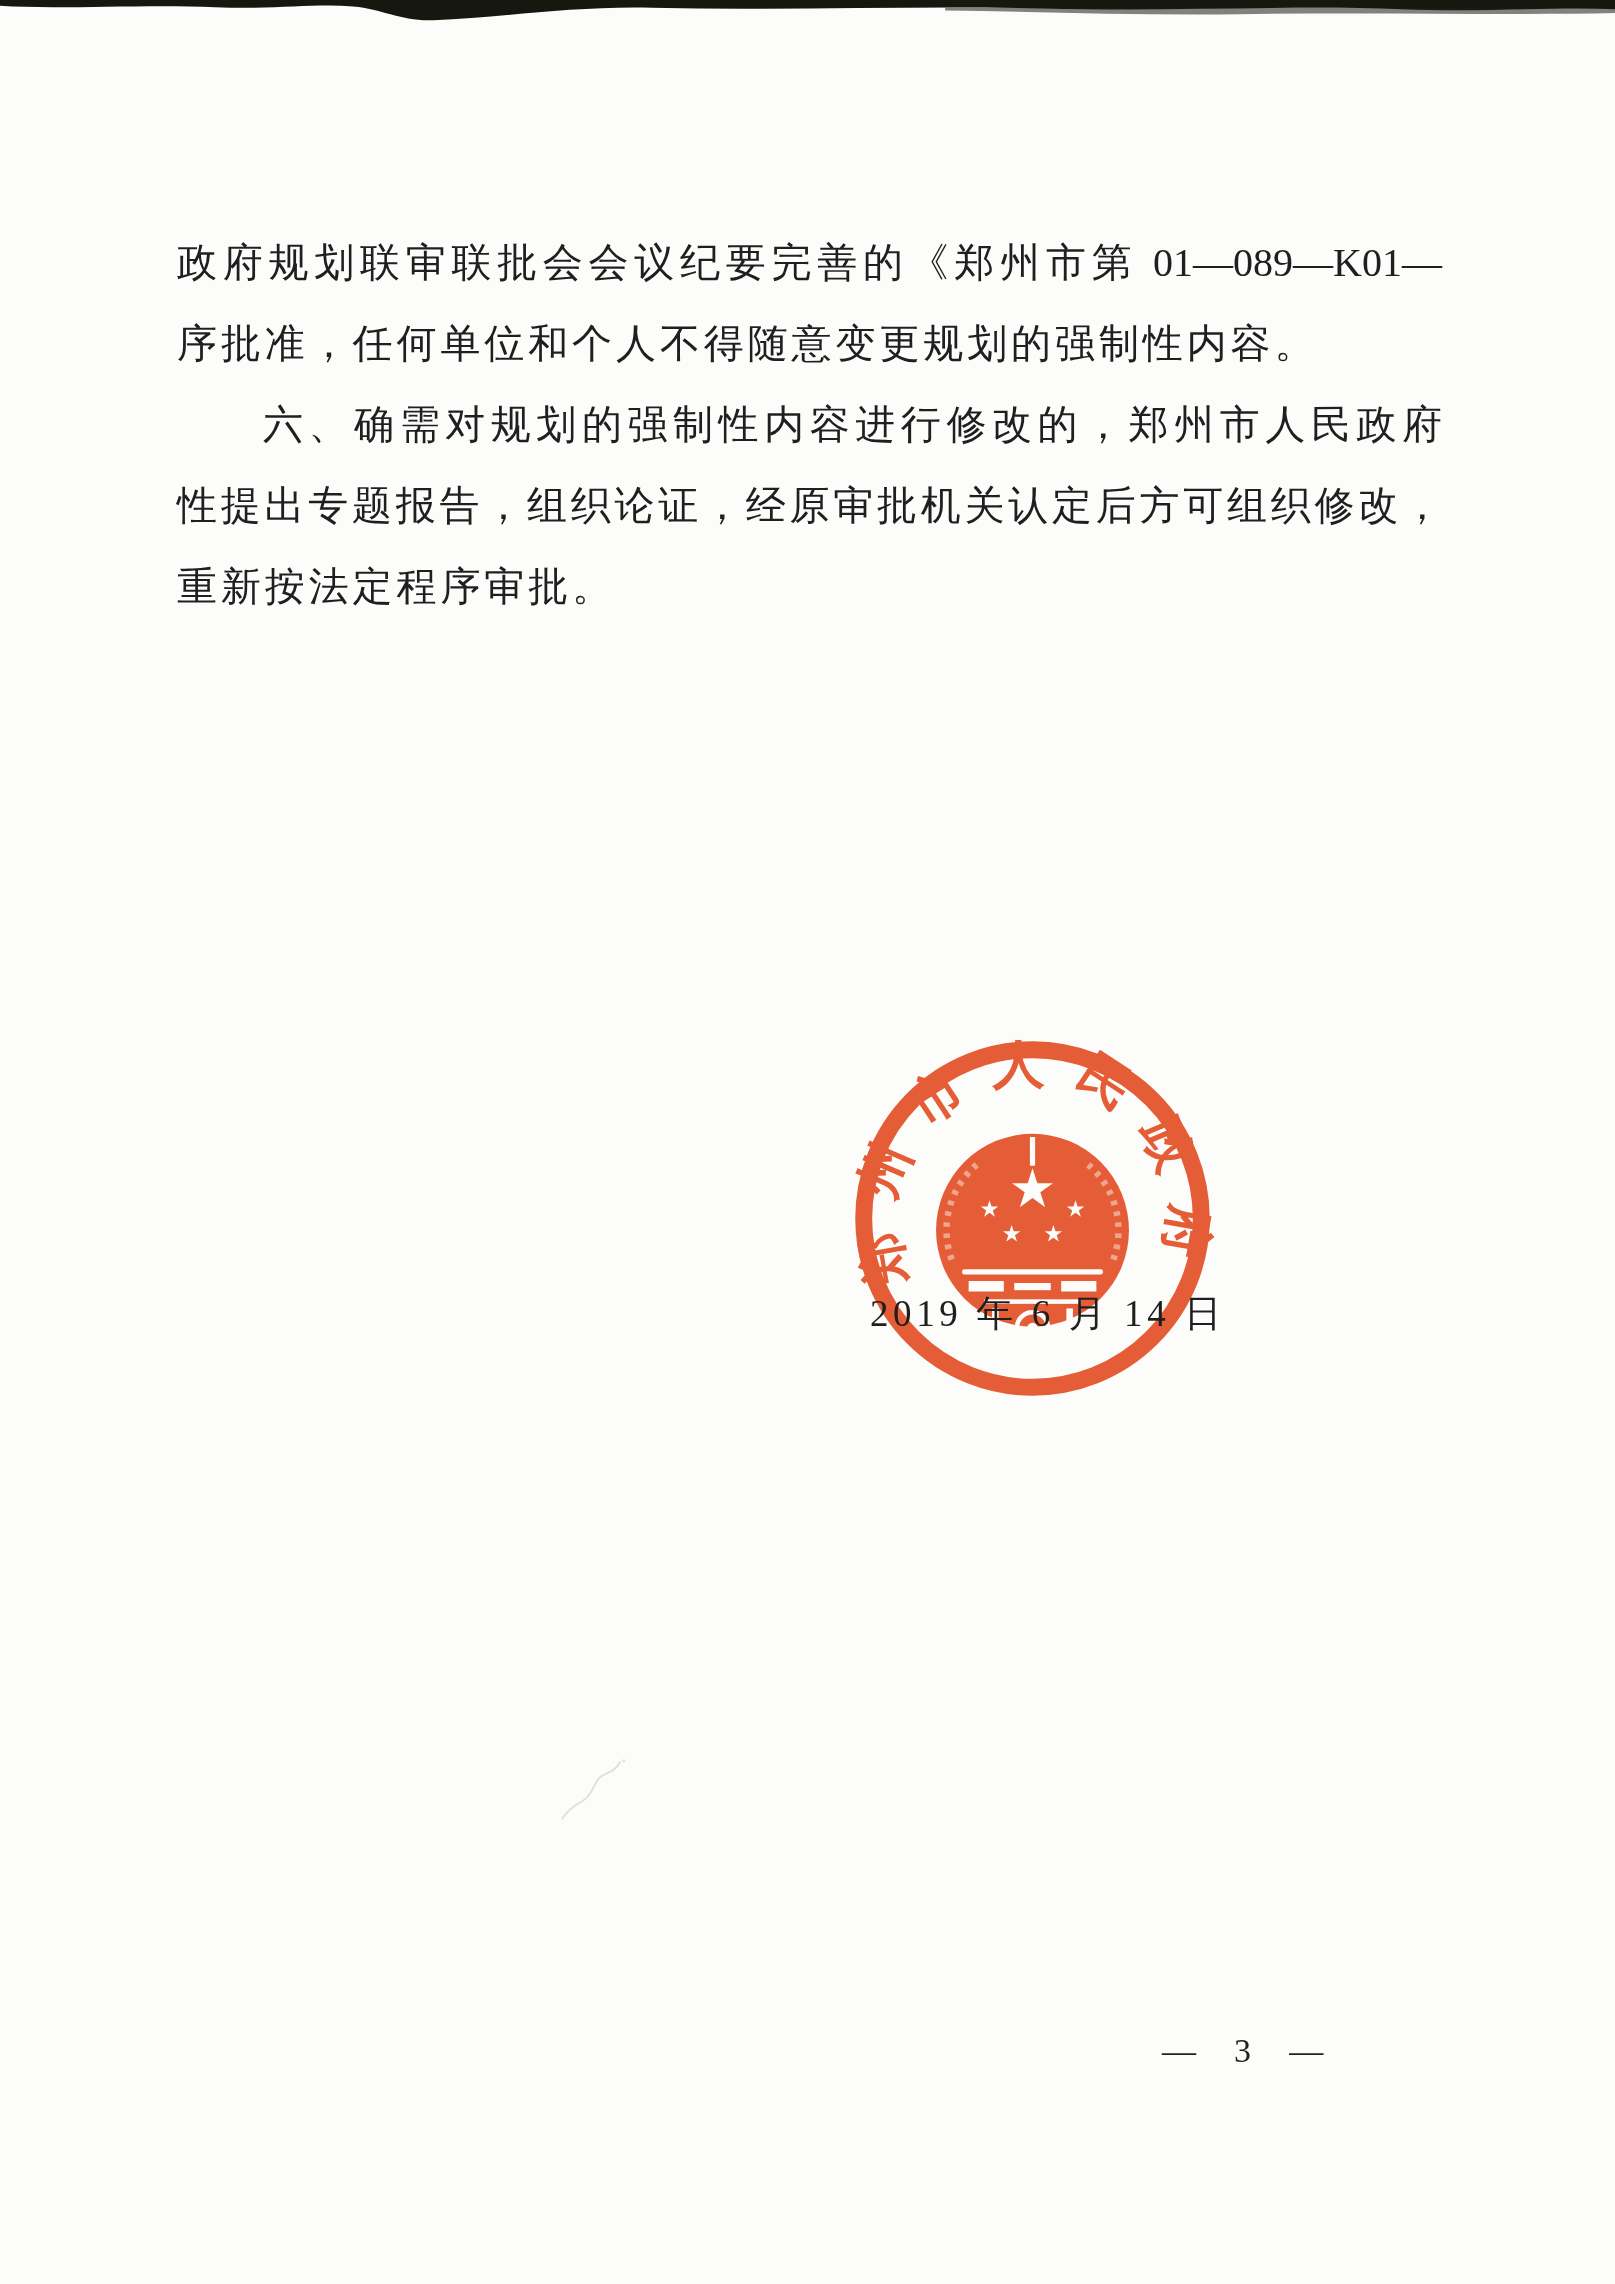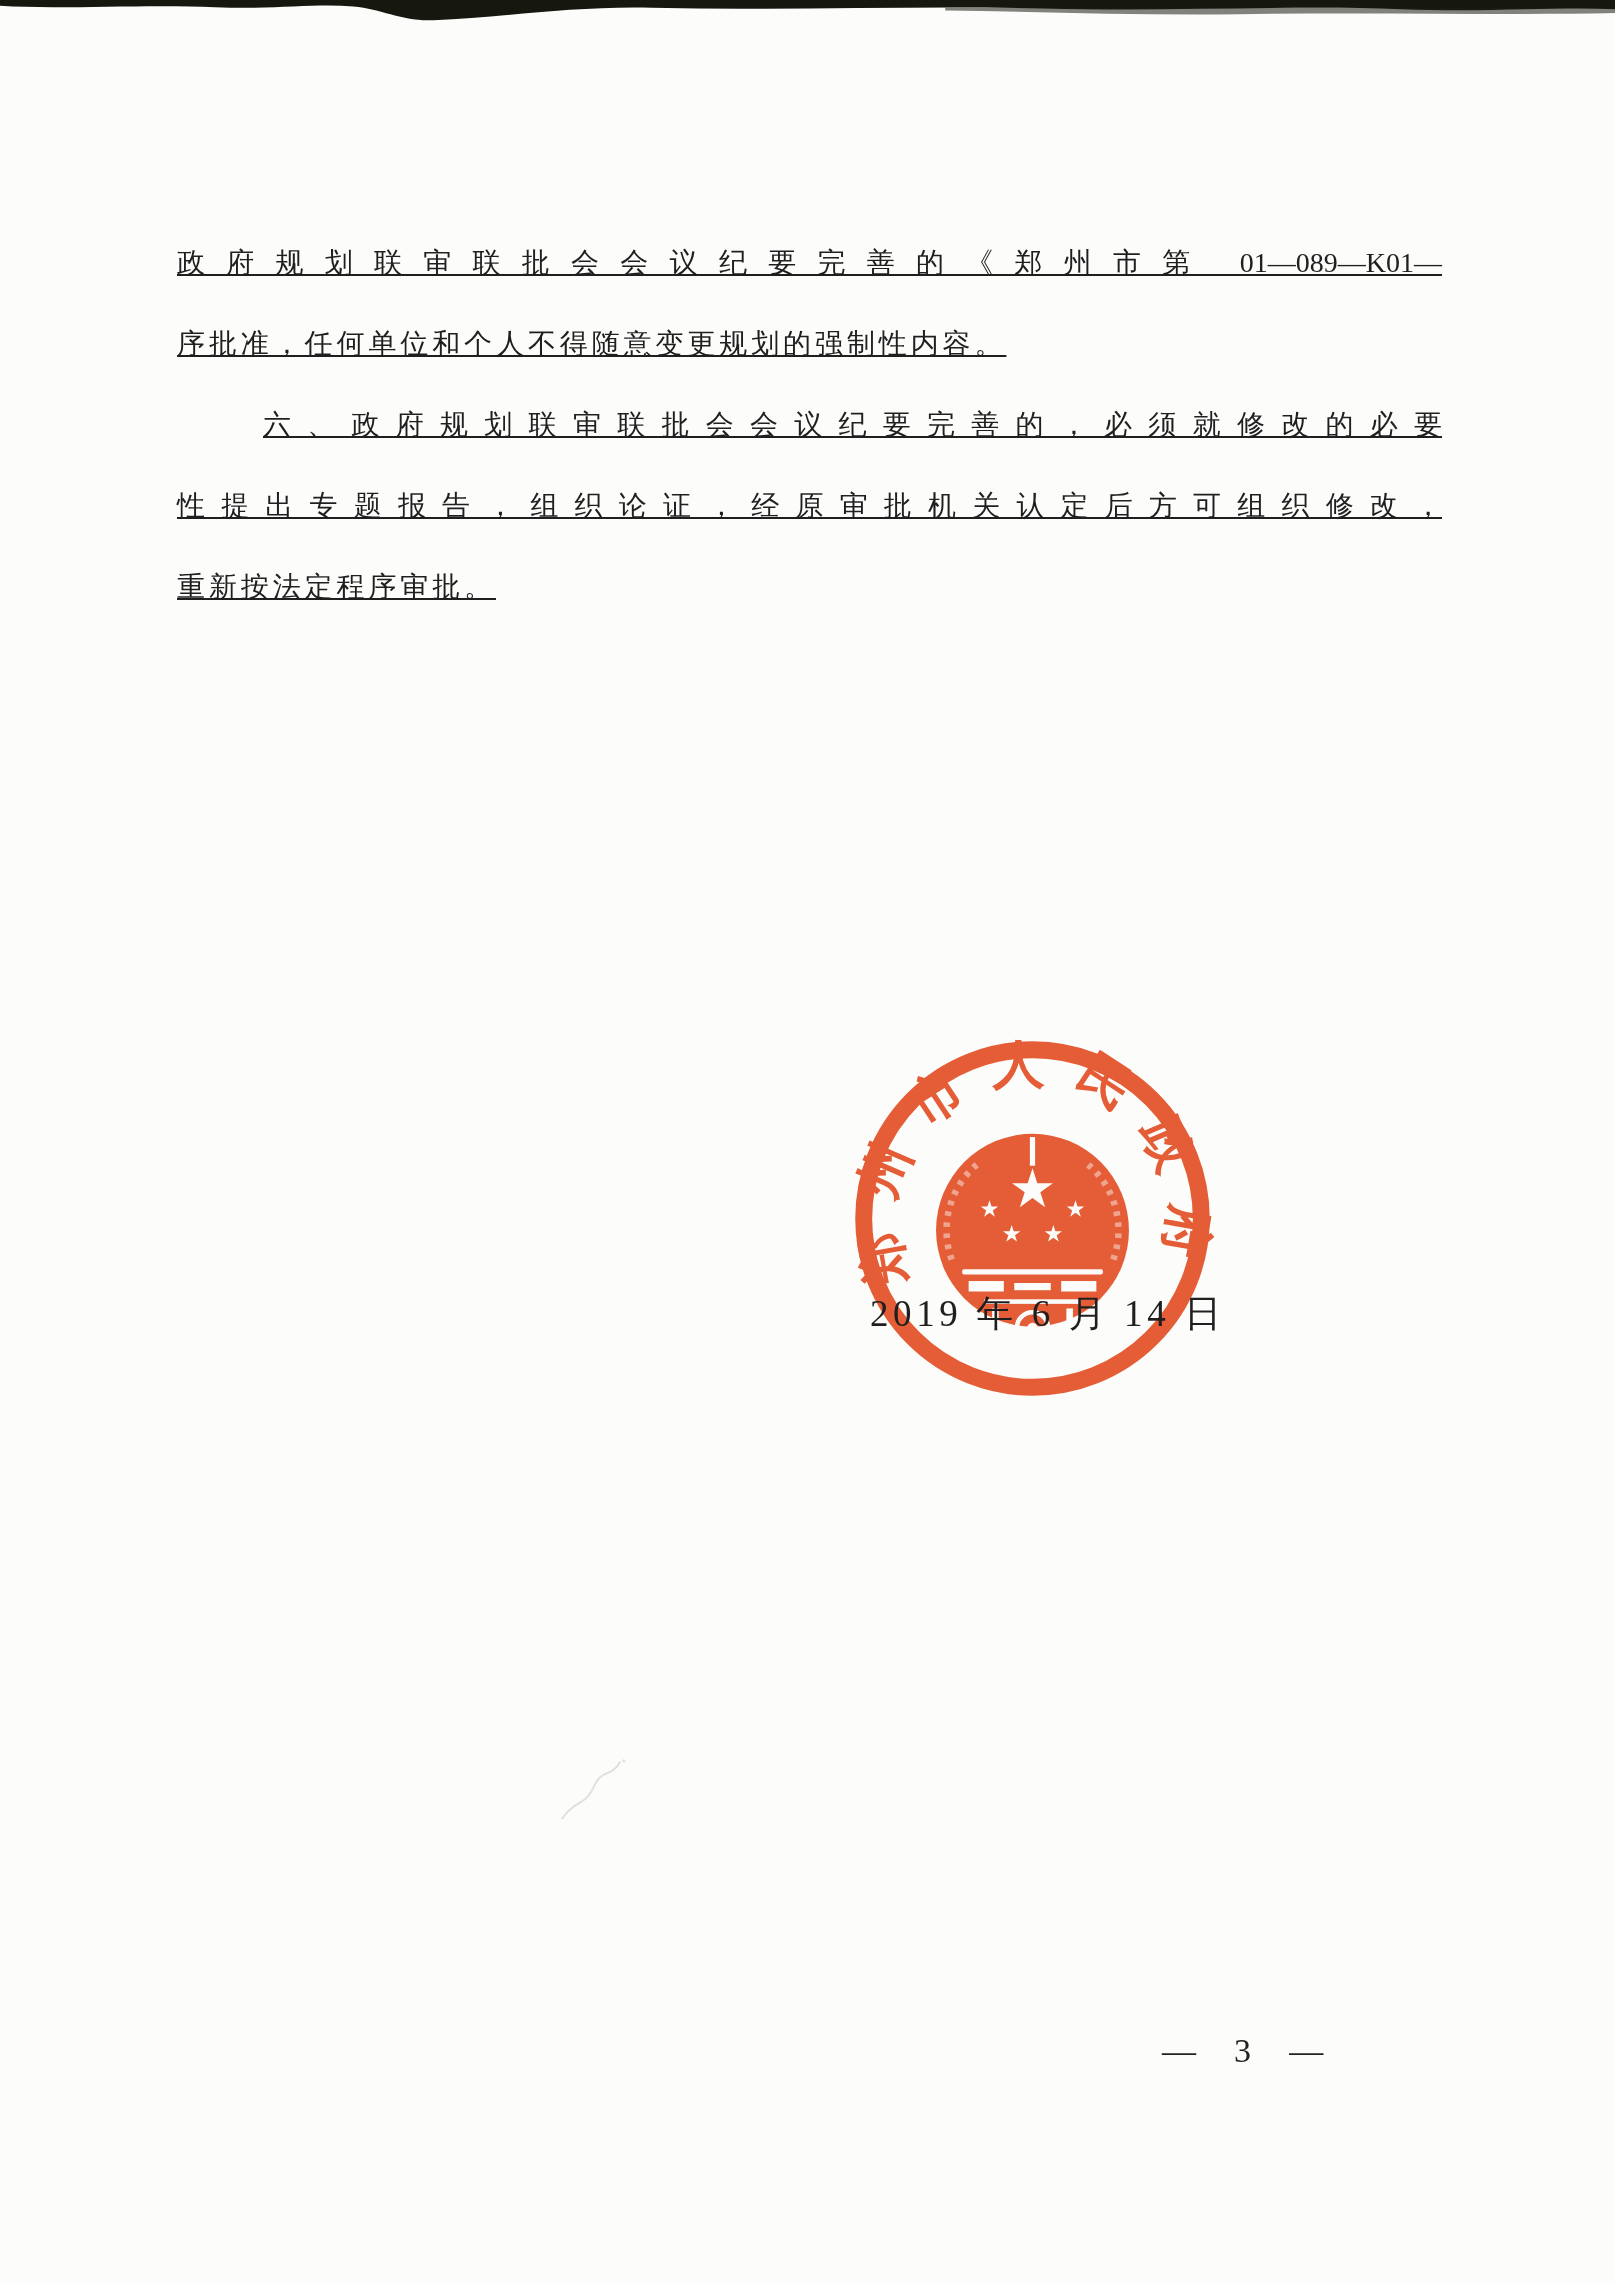--- a/index.html
+++ b/index.html
@@ -17,22 +17,22 @@
   
   .scan-edge{position:absolute;left:0;top:0;z-index:5;display:block;}
 
   
   .doc-body{
     position:absolute;left:177px;top:222px;width:1265px;
     color:var(--ink,#1f1f1f);
     z-index:1;
   }
   .doc-line{
-    height:81px;line-height:81px;font-size:28px;
-    letter-spacing:3.9px;white-space:nowrap;text-decoration:underline;
+    height:81px;line-height:81px;font-size:40px;
+    letter-spacing:3.9px;white-space:nowrap;
   }
   .doc-line.indent{text-indent:86px;}
   .doc-line.full{
     white-space:normal;
     text-align:justify;text-align-last:justify;
     text-justify:inter-character;
     letter-spacing:0;
   }
   .doc-line.tight{letter-spacing:0;}
 
@@ -76,21 +76,21 @@
   <svg class="scan-edge" width="1616" height="30" viewBox="0 0 2479 46">
     <path d="M0,0 H2479 V14 C2380,10 2280,19 2150,14 C1980,8 1800,18 1600,13
              C1400,8 1200,17 1000,12 C880,9 770,27 665,31 C615,33 588,14 542,10
              C482,5 420,15 330,11 C220,6 90,15 0,9 Z" fill="#16170f"></path>
     <path d="M1450,12 H2479 V20 C2300,24 2100,18 1900,22 C1750,24 1600,18 1450,16 Z" fill="#1d1e16" opacity=".55"></path>
   </svg>
 
   <main class="doc-body">
       <div class="doc-line full">政府规划联审联批会会议纪要完善的《郑州市第 01—089—K01—</div>
       <div class="doc-line">序批准，任何单位和个人不得随意变更规划的强制性内容。</div>
-      <div class="doc-line indent full">六、政府规划联审联批会会议纪要完善的，必须就修改的必要</div>
+      <div class="doc-line indent full">六、确需对规划的强制性内容进行修改的，郑州市人民政府</div>
       <div class="doc-line full tight">性提出专题报告，组织论证，经原审批机关认定后方可组织修改，</div>
       <div class="doc-line">重新按法定程序审批。</div>
     </main>
 
   <div class="seal">
     <svg width="391" height="391" viewBox="0 0 600 600">
 
       <circle class="seal-ring" cx="300" cy="300" r="259" stroke-width="26"></circle>
 
       <defs>

